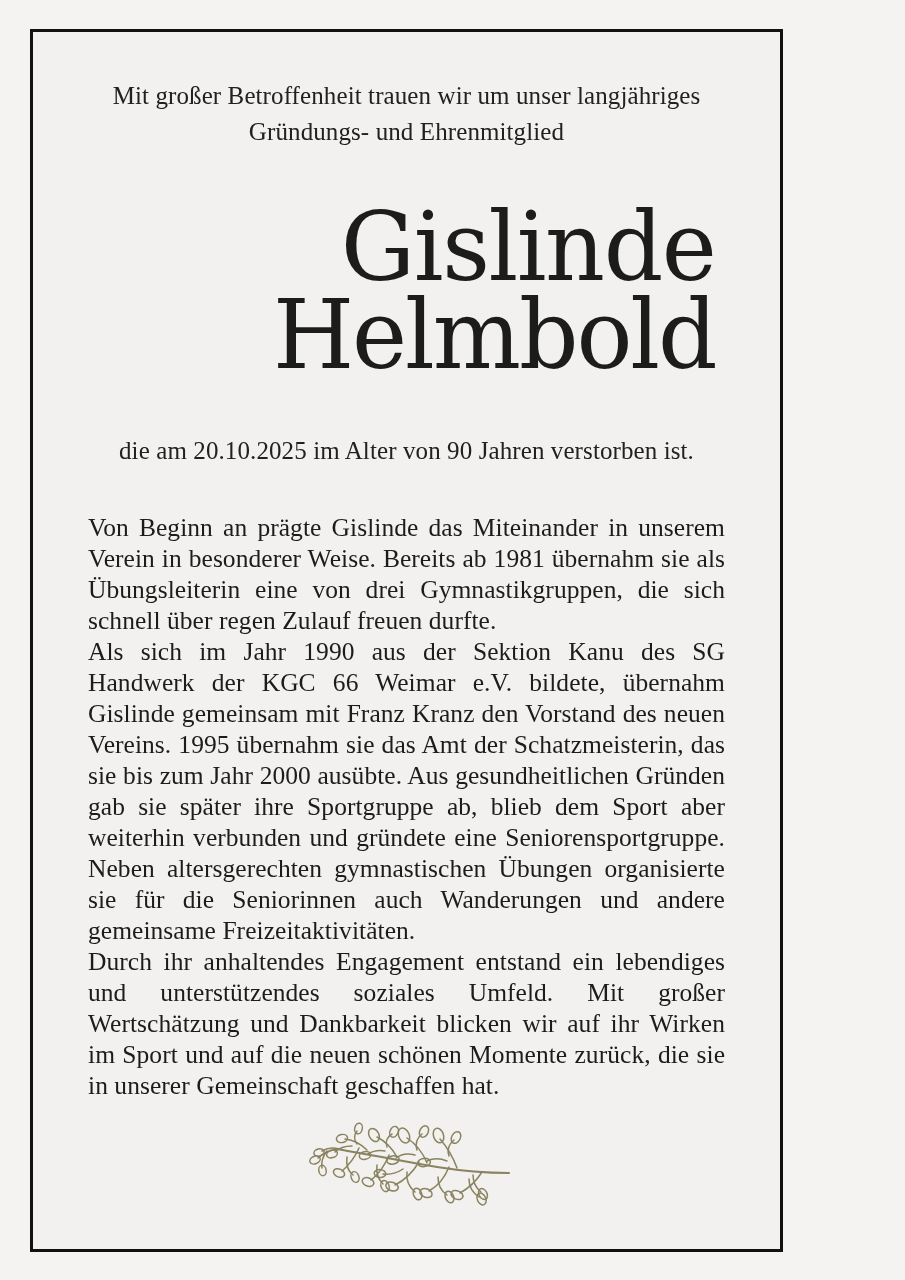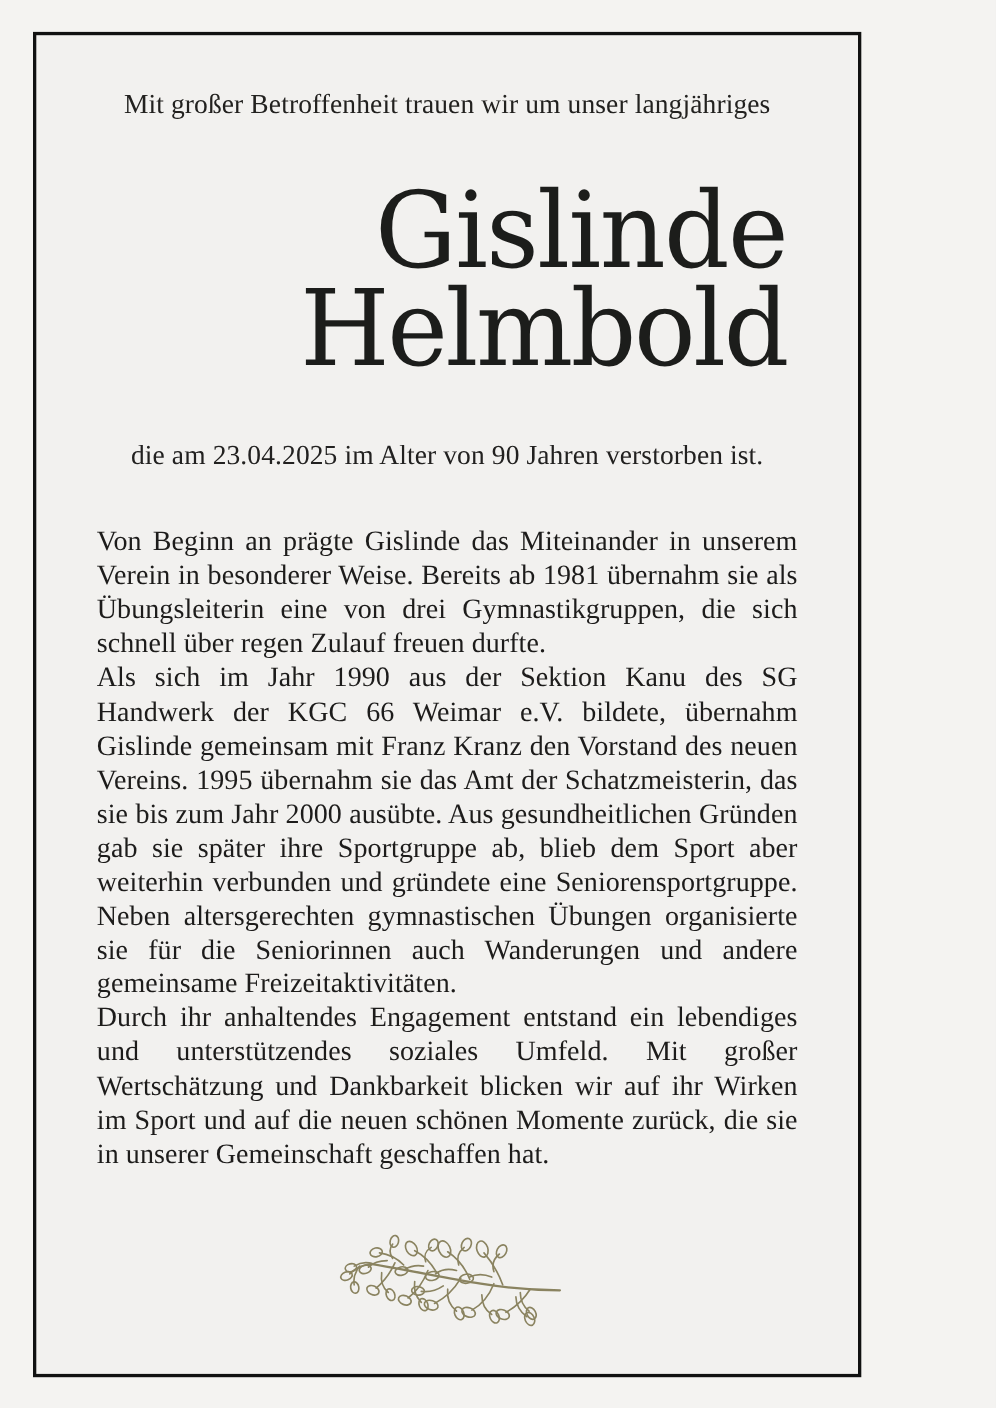--- a/index.html
+++ b/index.html
@@ -119,28 +119,29 @@
 </style>
 </head>
 <body>
 
 <div class="card">
   <div class="frame">
     <div class="inner">
 
       <div class="intro">
         <span class="intro-line">Mit großer Betroffenheit trauen wir um unser langjähriges</span>
+        <span class="intro-line">Gründungs- und Ehrenmitglied</span>
       </div>
 
       <div class="name-block">
         <span class="name-line first">Gislinde</span>
         <span class="name-line second">Helmbold</span>
       </div>
 
-      <div class="date-line">die am 23.04.2025 im Alter von 90 Jahren verstorben ist.</div>
+      <div class="date-line">die am 20.10.2025 im Alter von 90 Jahren verstorben ist.</div>
 
       <div class="body-text">
         <p class="body-para">Von Beginn an prägte Gislinde das Miteinander in unserem Verein in besonderer Weise. Bereits ab 1981 übernahm sie als Übungsleiterin eine von drei Gymnastikgruppen, die sich schnell über regen Zulauf freuen durfte.</p>
         <p class="body-para">Als sich im Jahr 1990 aus der Sektion Kanu des SG Handwerk der KGC 66 Weimar e.V. bildete, übernahm Gislinde gemeinsam mit Franz Kranz den Vorstand des neuen Vereins. 1995 übernahm sie das Amt der Schatzmeisterin, das sie bis zum Jahr 2000 ausübte. Aus gesundheitlichen Gründen gab sie später ihre Sportgruppe ab, blieb dem Sport aber weiterhin verbunden und gründete eine Seniorensportgruppe. Neben altersgerechten gymnastischen Übungen organisierte sie für die Seniorinnen auch Wanderungen und andere gemeinsame Freizeitaktivitäten.</p>
         <p class="body-para">Durch ihr anhaltendes Engagement entstand ein lebendiges und unterstützendes soziales Umfeld. Mit großer Wertschätzung und Dankbarkeit blicken wir auf ihr Wirken im Sport und auf die neuen schönen Momente zurück, die sie in unserer Gemeinschaft geschaffen hat.</p>
       </div>
 
     </div>
 
     <div class="ornament-wrap">

